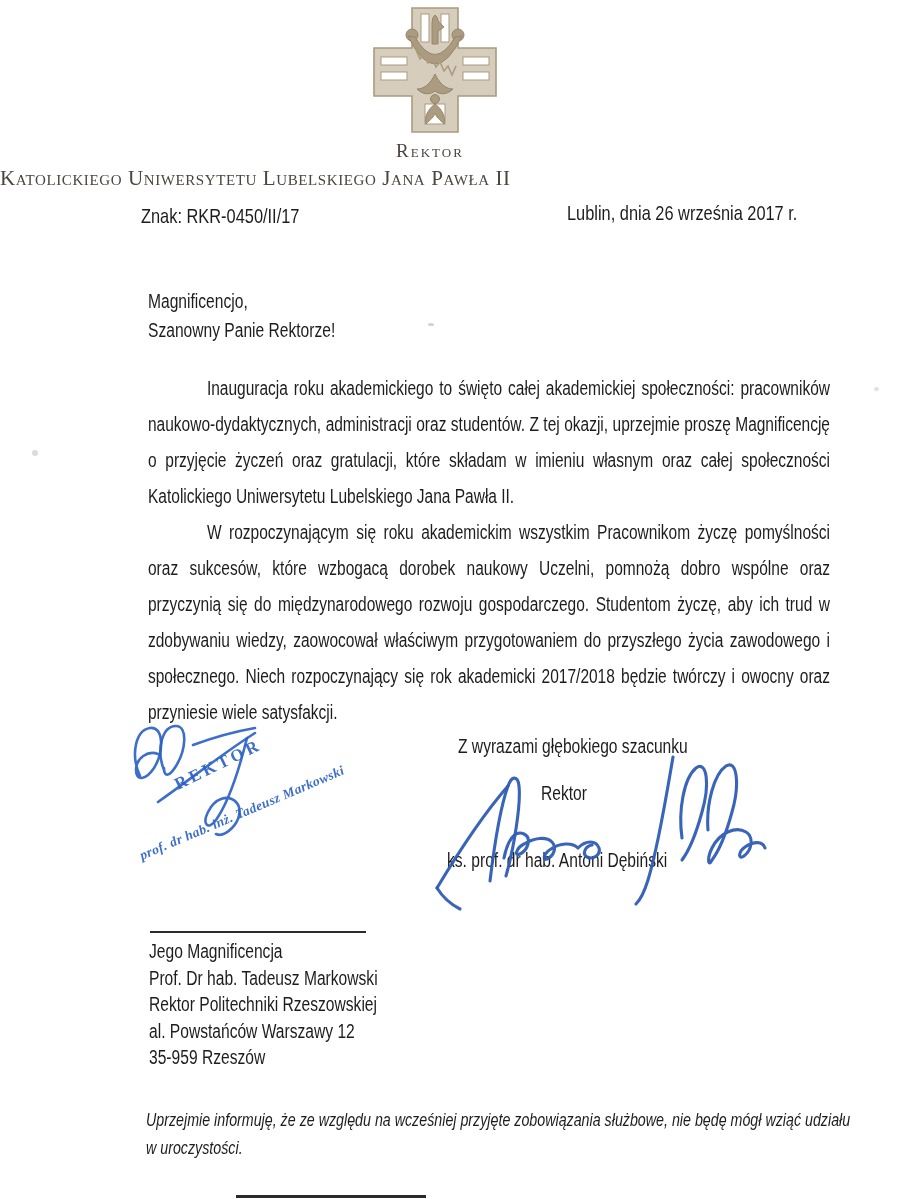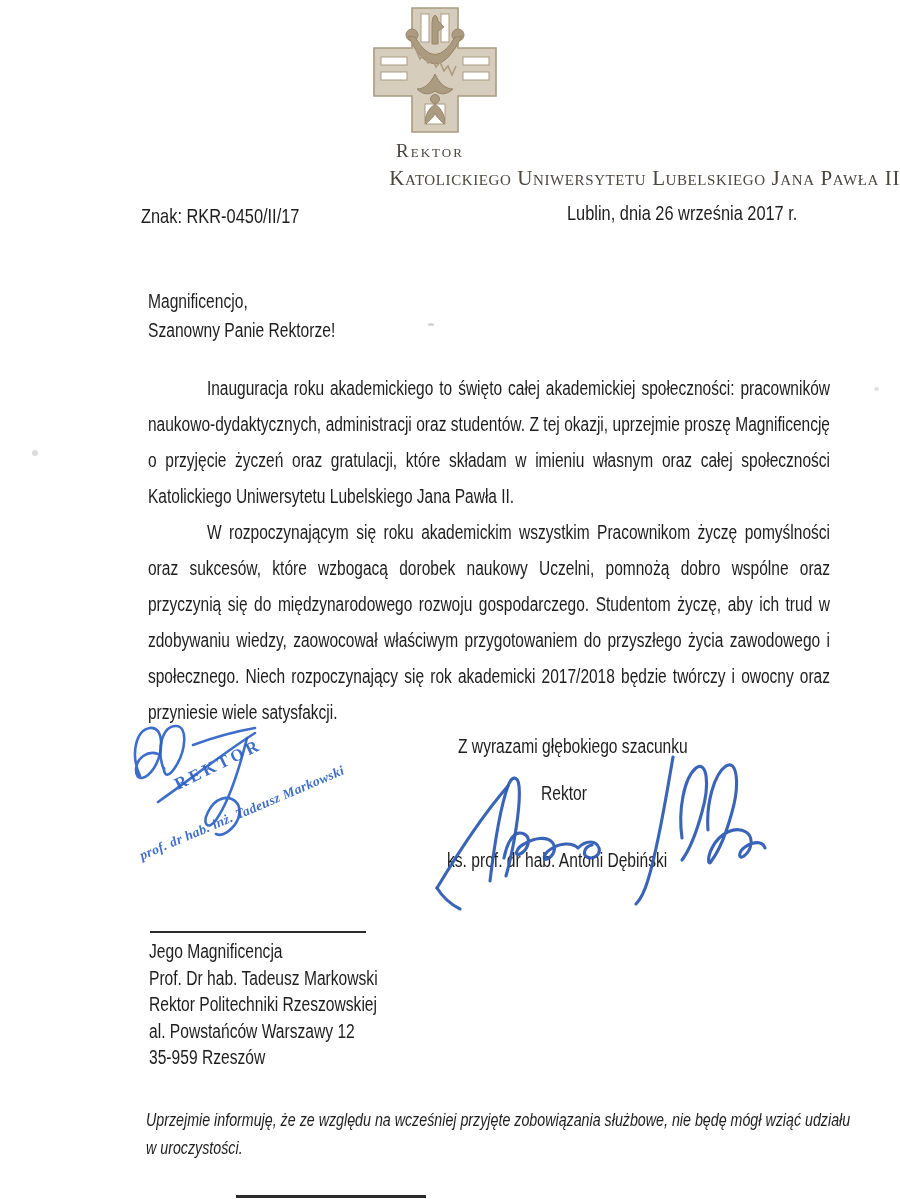--- a/index.html
+++ b/index.html
@@ -36,21 +36,21 @@
     position: absolute; left: 0; top: 140px; width: 860px;
     text-align: center;
     font-family: "Liberation Serif", serif;
     font-variant: small-caps;
     font-size: 19px; letter-spacing: 2px;
     color: var(--header-ink, #4b453d);
     z-index: 2;
   }
   .hdr-inst {
     position: absolute; left: 0; top: 166px; width: 900px;
-    text-align: right;
+    text-align: left;
     font-family: "Liberation Serif", serif;
     font-variant: small-caps;
     font-size: 21px; letter-spacing: 0.6px;
     color: var(--header-ink, #4b453d);
     z-index: 2;
   }
   .ref  { left: 141px; top: 204px; font-size: 21px; }
   .date { left: 567px; top: 201px; font-size: 21px; }
   .salutation { left: 148px; top: 287px; line-height: 29px; }
   .body-block {

